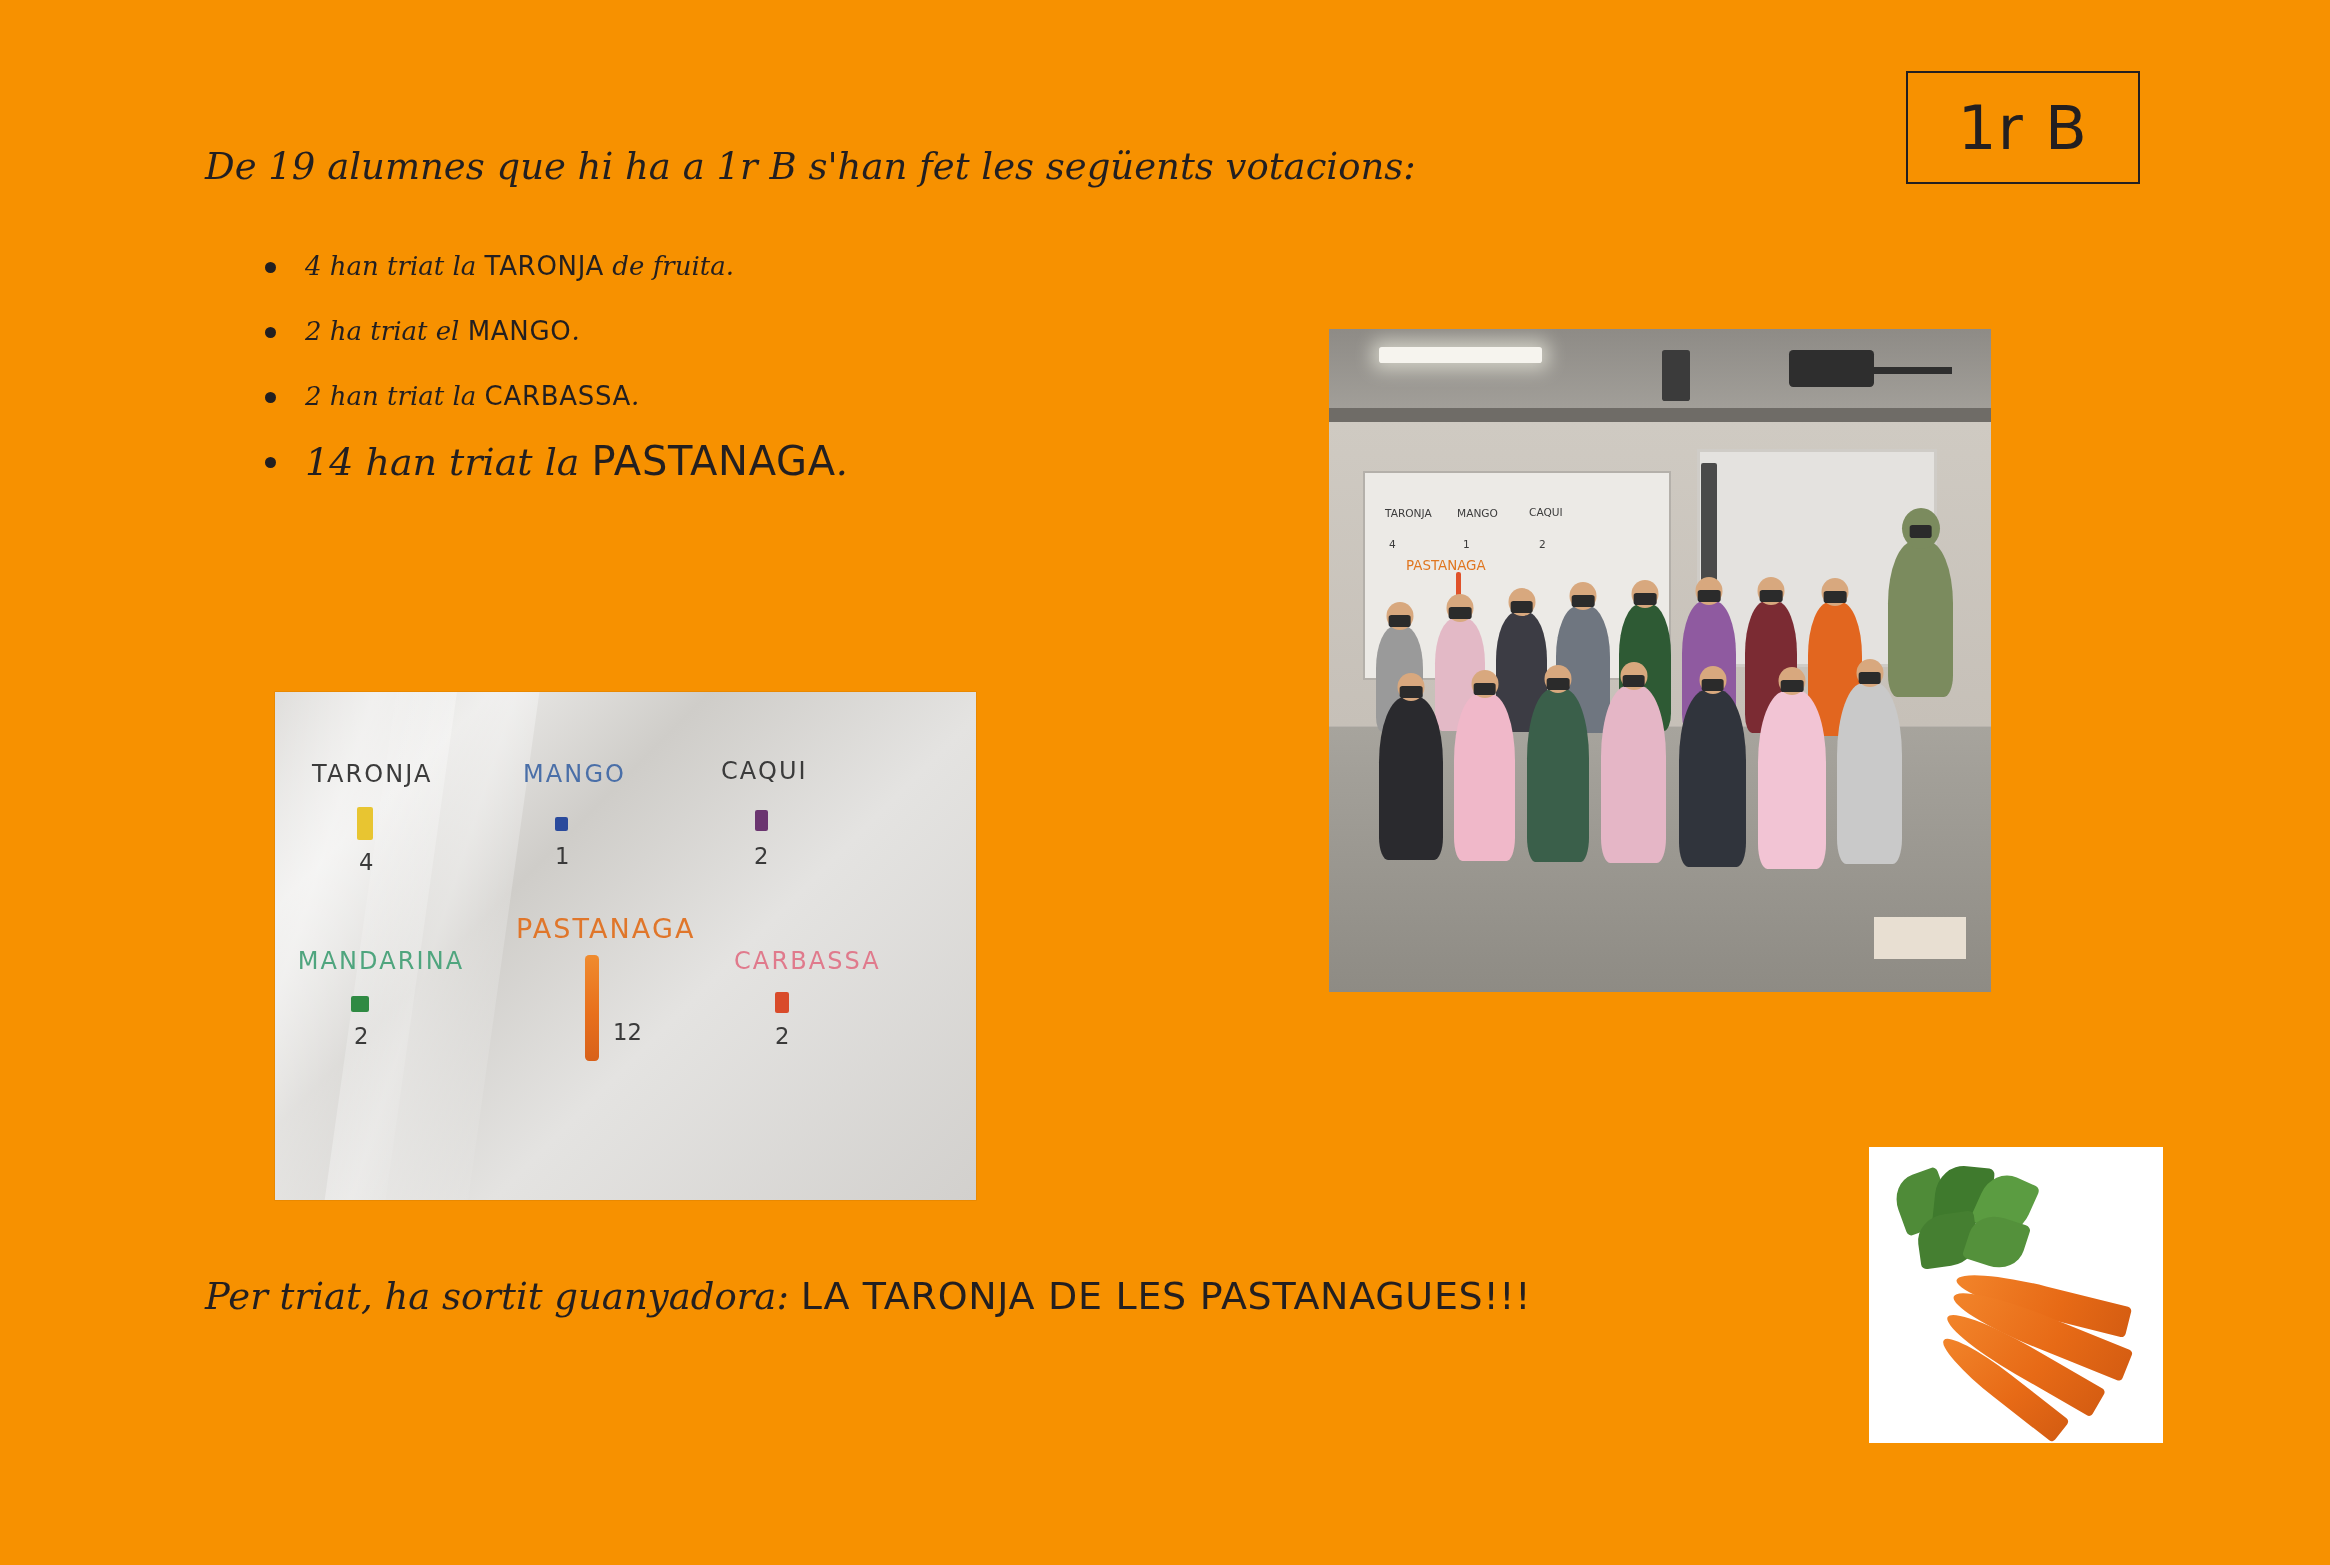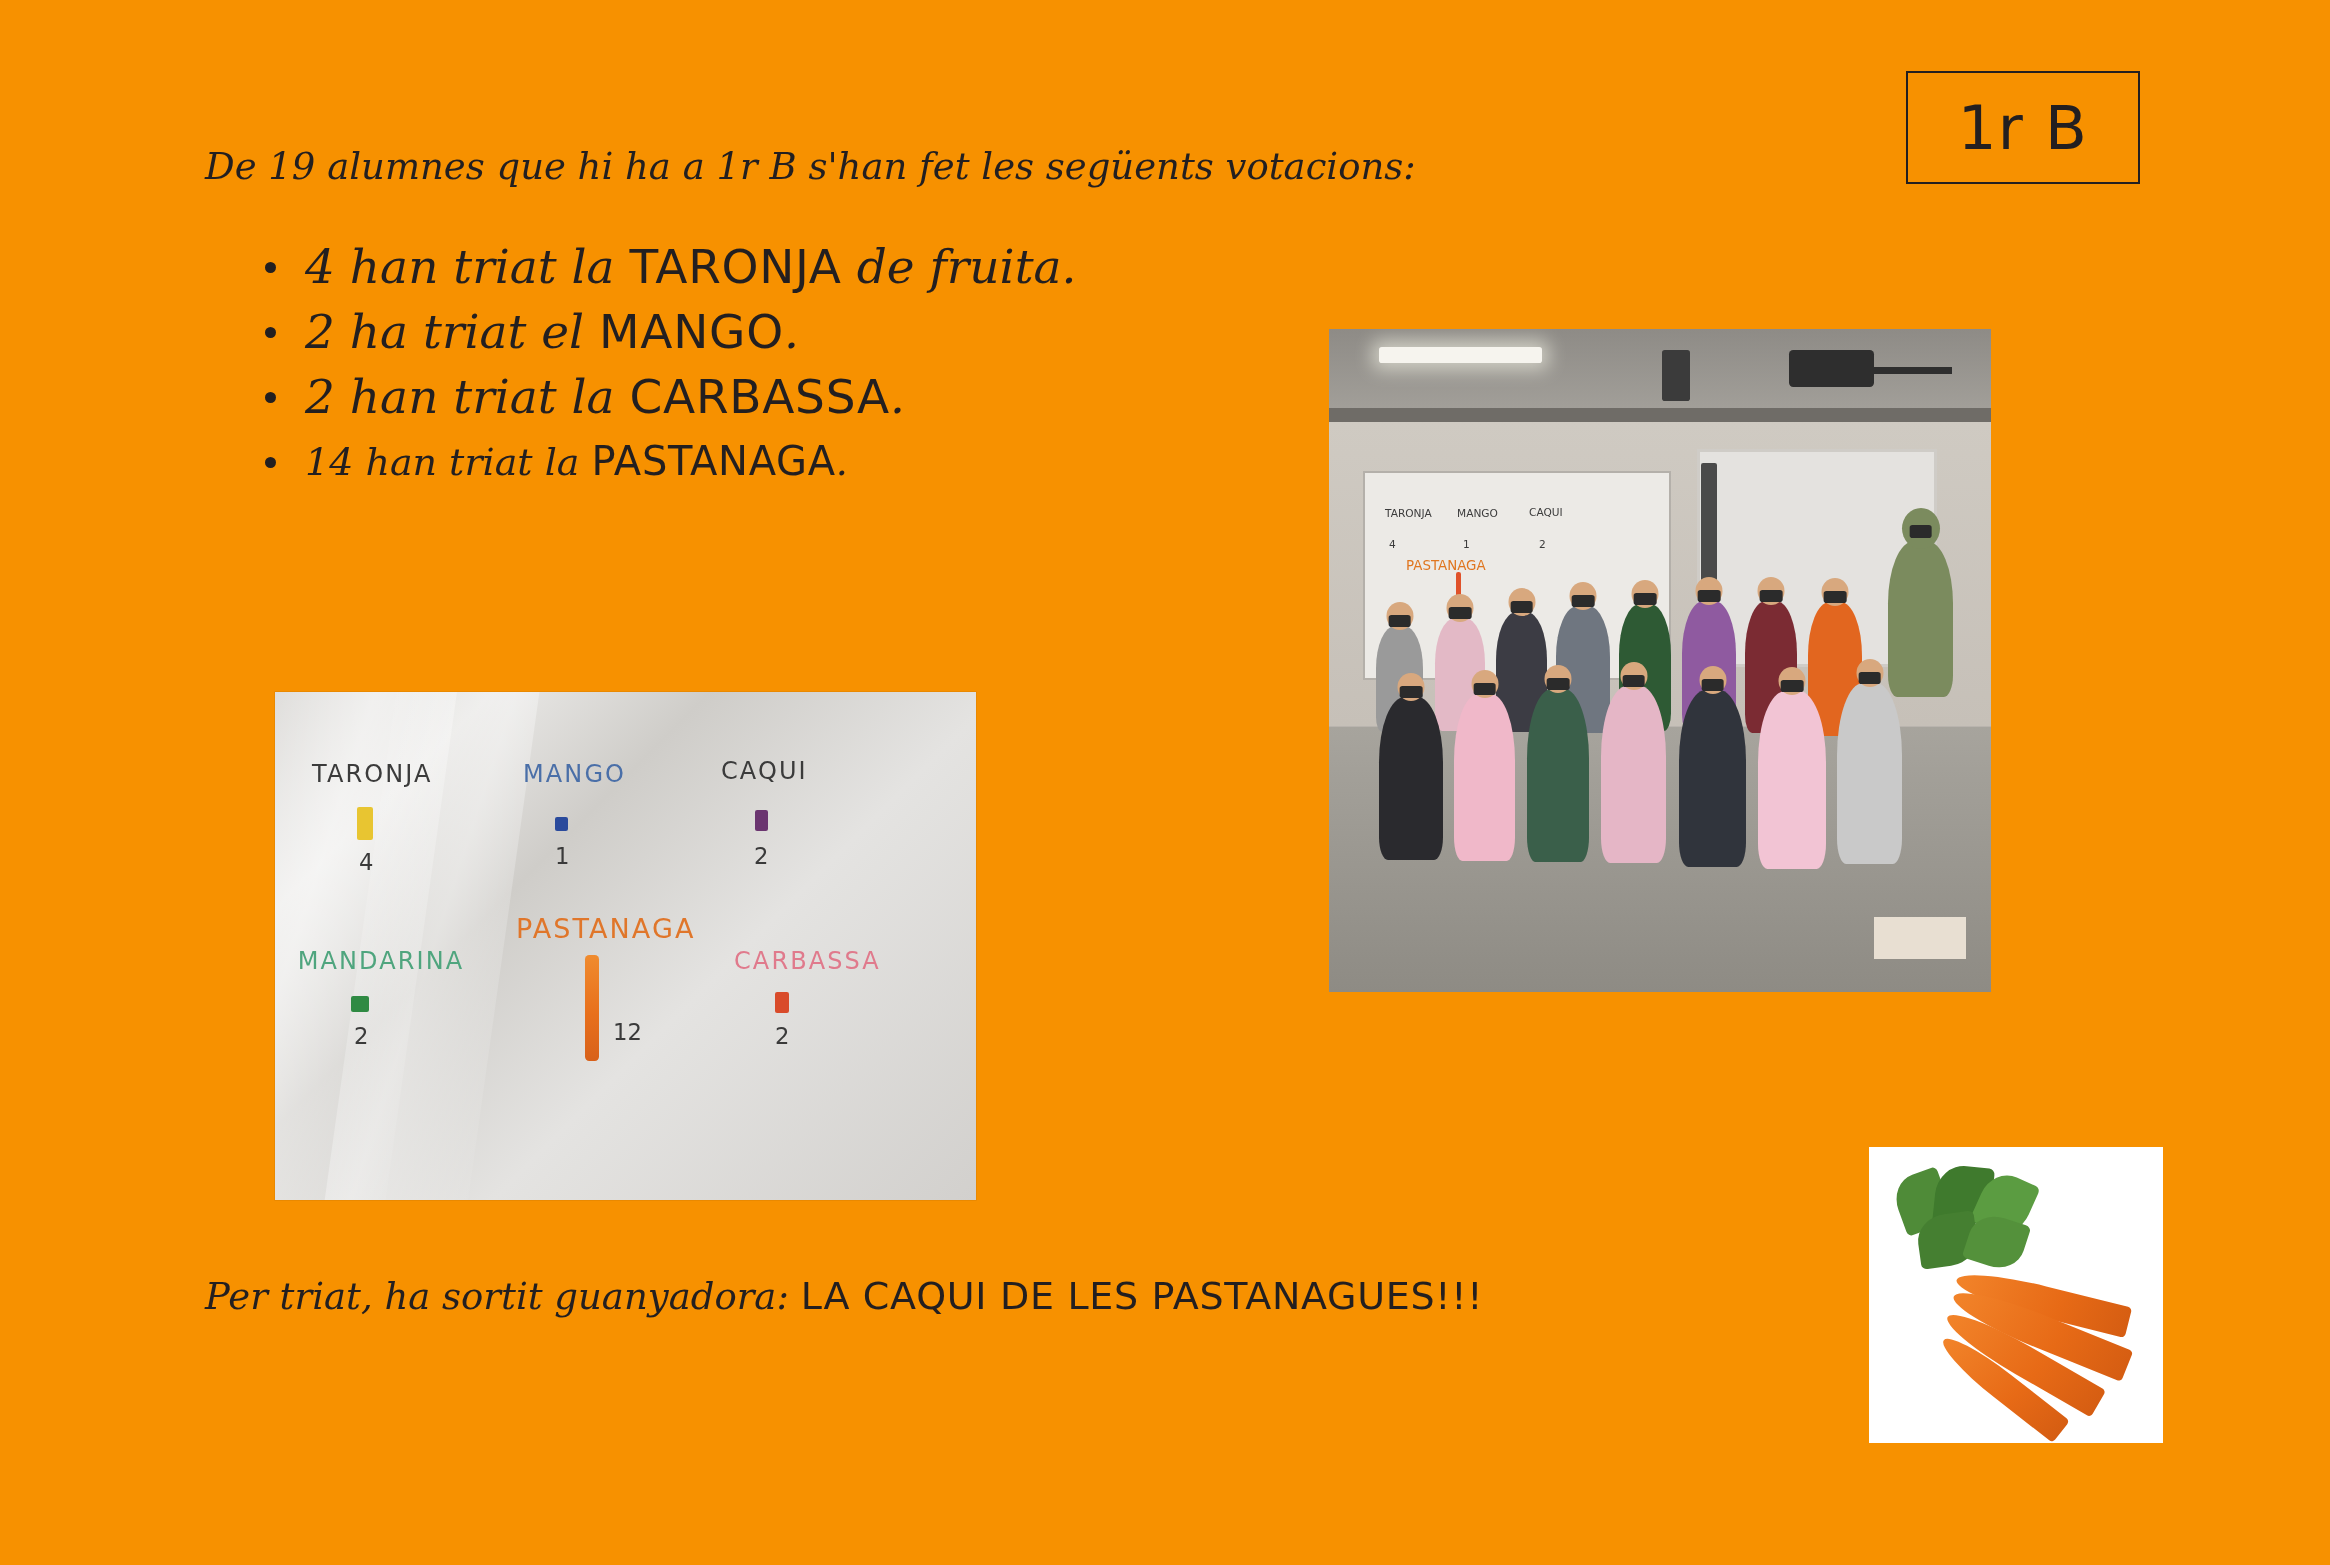--- a/index.html
+++ b/index.html
@@ -62,21 +62,21 @@
     margin: 0;
     padding: 0;
   }
   .vote-list li {
     position: relative;
     height: 65px;
     line-height: 65px;
     padding-left: 50px;
     font-family: "DejaVu Serif", serif;
     font-style: italic;
-    font-size: 47px;
+    font-size: 26px;
     color: #231f20;
     white-space: nowrap;
   }
   .vote-list li::before {
     content: "";
     position: absolute;
     left: 10px;
     top: 28px;
     width: 11.3px;
     height: 11.3px;
@@ -424,21 +424,21 @@
       </div>
     <div class="kid" style="left:508px; top:354px; width:65px; height:181px; background:#c9c9c9;">
         <div class="head"></div>
         <div class="mask"></div>
       </div>
 
     <div style="position:absolute; left:545px; top:588px; width:92px; height:42px; background:#e8dfd2;"></div>
   </div>
 
   <div class="conclusion">
-    <span>Per triat, ha sortit guanyadora: </span><span class="shout">LA CAQUI DE LES PASTANAGUES!!!</span>
+    <span>Per triat, ha sortit guanyadora: </span><span class="shout">LA TARONJA DE LES PASTANAGUES!!!</span>
   </div>
 
   <div class="carrot-photo">
     <div class="greens">
       <div class="leaf" style="left:7px;  top:0px;   width:50px; height:57px; transform:rotate(-20deg);"></div>
       <div class="leaf" style="left:45px;  top:-7px; width:57px; height:61px; transform:rotate(6deg); background:#3f7a2d;"></div>
       <div class="leaf" style="left:89px; top:2.8px;   width:52px; height:58px; transform:rotate(24deg); background:#5b9c41;"></div>
       <div class="leaf" style="left:28px;  top:41px;  width:59px; height:52px; transform:rotate(-8deg); background:#457f31;"></div>
       <div class="leaf" style="left:78px; top:44px;  width:57px; height:50px; transform:rotate(18deg); background:#54913b;"></div>
     </div>

